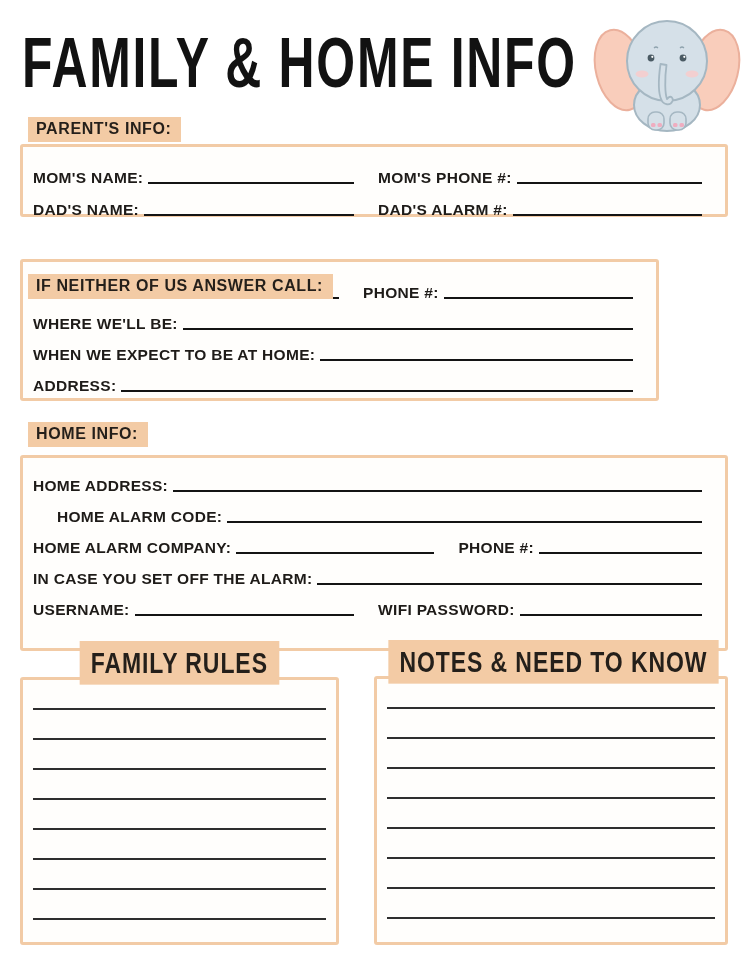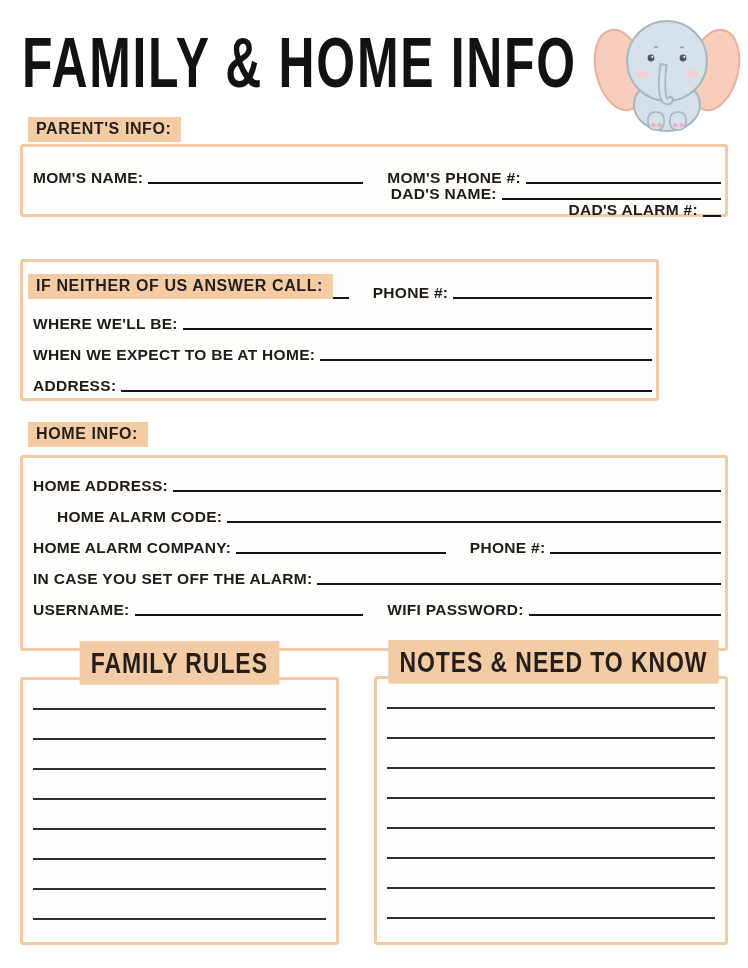--- a/index.html
+++ b/index.html
@@ -37,41 +37,41 @@
     font-weight:800;font-size:16px;letter-spacing:.6px;
     padding:3px 10px 4px 8px;white-space:nowrap;
   }
   .chip-abs{position:absolute;z-index:3;}
 
   
   .box{
     position:absolute;background:#FFFEFC;
     border:3px solid var(--box-border);border-radius:3px;z-index:1;
   }
-  .box-pad{padding:6px 4px 0 10px;height:100%;}
+  .box-pad{padding:6px 23px 0 10px;height:100%;}
 
   
   .frow{display:flex;align-items:flex-end;}
   .fg{display:flex;align-items:flex-end;min-width:0;}
   .lbl{
     white-space:nowrap;font-weight:800;font-size:15.5px;letter-spacing:.3px;
     color:var(--ink);line-height:1.05;
   }
   .blank{
     flex:1;border-bottom:2px solid var(--blank-line);
     margin-left:5px;margin-bottom:2px;min-width:18px;height:14px;
   }
   .gap{width:24px;flex:none;}
   .w48{width:48%;}
   .w52{flex:1;}
   .w60{width:60%;}
   .w40{flex:1;}
 
   .h33{height:33px;}
-  .h32{height:32px;flex-direction:column;}
+  .h32{height:32px;}
   .h31{height:31px;}
 
   
   .chip-center{position:absolute;text-align:center;z-index:3;}
   .marker-chip{
     display:inline-block;background:var(--highlight);color:#241F1A;
     font-weight:800;font-size:25px;letter-spacing:1px;line-height:30px;
     padding:3px 12px 4px 12px;white-space:nowrap;
     transform:scale(0.92,1.18);transform-origin:top center;
   }

